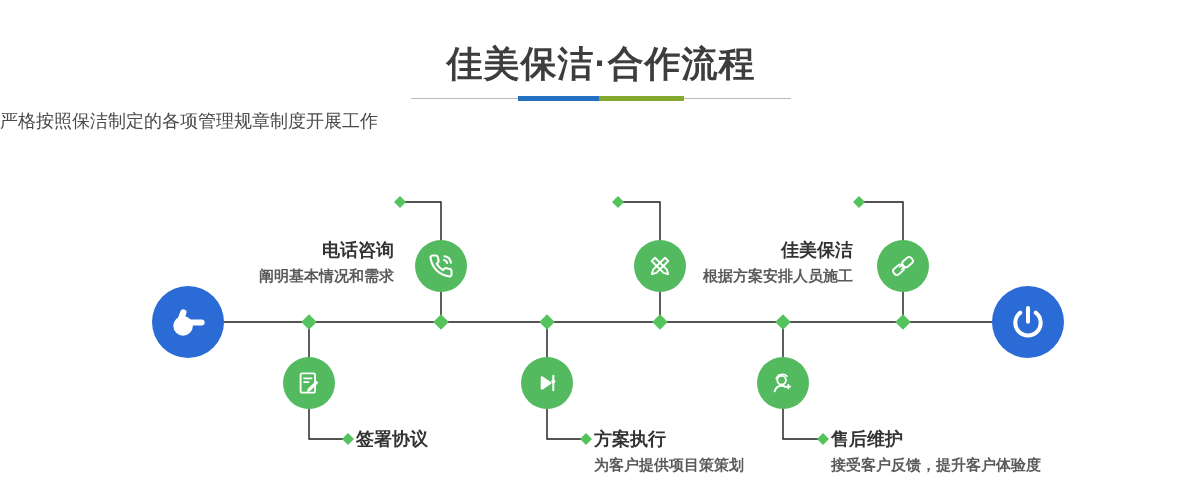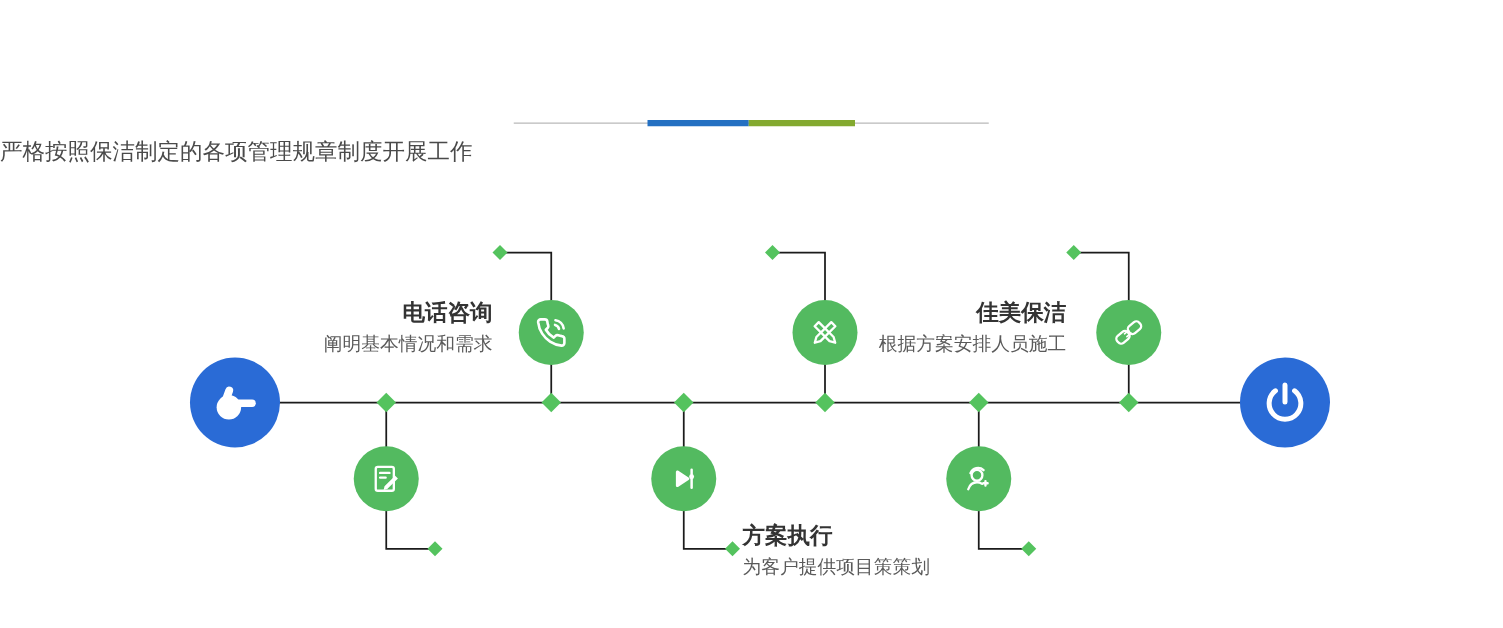--- a/index.html
+++ b/index.html
@@ -45,28 +45,29 @@
   .node-green{width:52px;height:52px;background:#53ba60;}
   .node svg{display:block;}
   
   .step-label{position:absolute;width:240px;}
   .step-label.top{text-align:right;margin-top:48px;}
   .step-label.bottom{text-align:left;}
   .step-title{
     font-size:18px;font-weight:700;color:#333;line-height:20px;
   }
   .step-desc{
-    margin-top:7px;font-size:15px;color:#5a5a5a;line-height:17px;
+    margin-top:7px;font-size:15px;color:#5a5a5a;line-height:17px;font-weight:bold;
   }
 </style>
 </head>
 <body>
 
 <div class="canvas">
 
+  <h1 class="hdr-title">佳美保洁·合作流程</h1>
   <div class="divider">
     <div class="thin"></div>
     <div class="thick">
       <span class="seg-blue"></span>
       <span class="seg-green"></span>
     </div>
   </div>
   <p class="hdr-sub">严格按照保洁制定的各项管理规章制度开展工作</p>
 
   <svg class="connectors" width="1202" height="502" viewBox="0 0 1202 502">
@@ -184,21 +185,26 @@
     <div class="step-desc">阐明基本情况和需求</div>
   </div>
 
 
   <div class="step-label top" style="right:349px;top:192px">
     <div class="step-title">佳美保洁</div>
     <div class="step-desc">根据方案安排人员施工</div>
   </div>
 
   <div class="step-label bottom" style="left:356px;top:429px">
-  </div>
-
-  <div class="step-label bottom" style="left:594px;top:418px">
+    <div class="step-title">签署协议</div>
+  </div>
+
+  <div class="step-label bottom" style="left:594px;top:429px">
     <div class="step-title">方案执行</div>
     <div class="step-desc">为客户提供项目策策划</div>
   </div>
 
+  <div class="step-label bottom" style="left:831px;top:429px">
+    <div class="step-title">售后维护</div>
+    <div class="step-desc">接受客户反馈，提升客户体验度</div>
+  </div>
 
 </div>
 
 </body></html>

